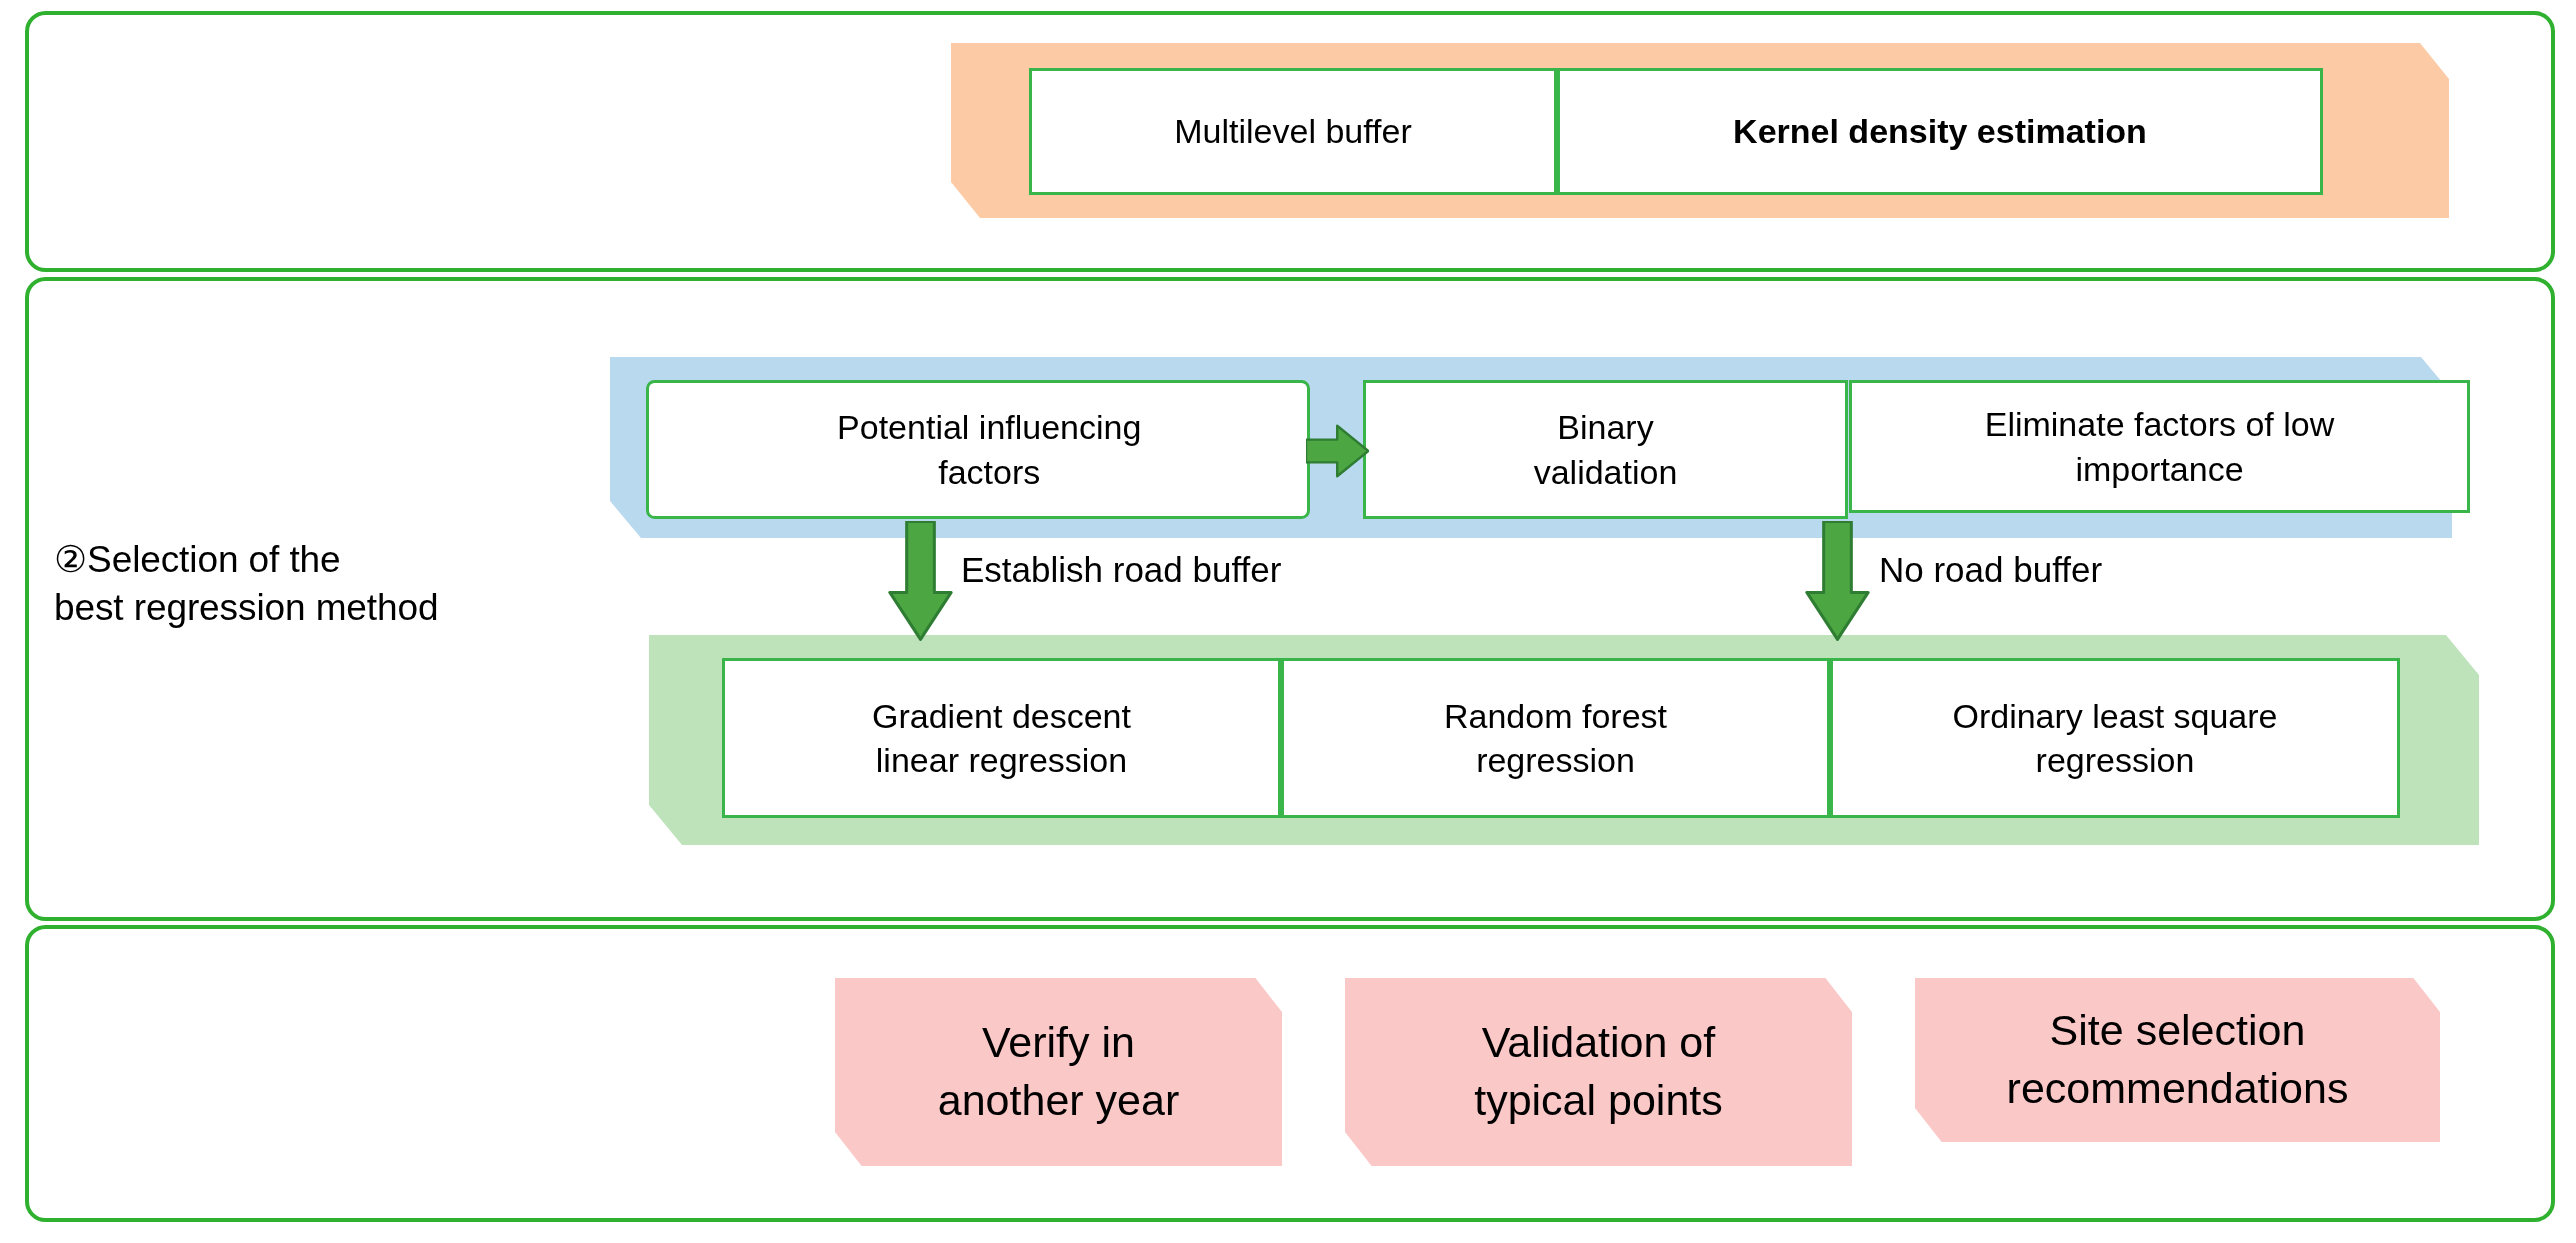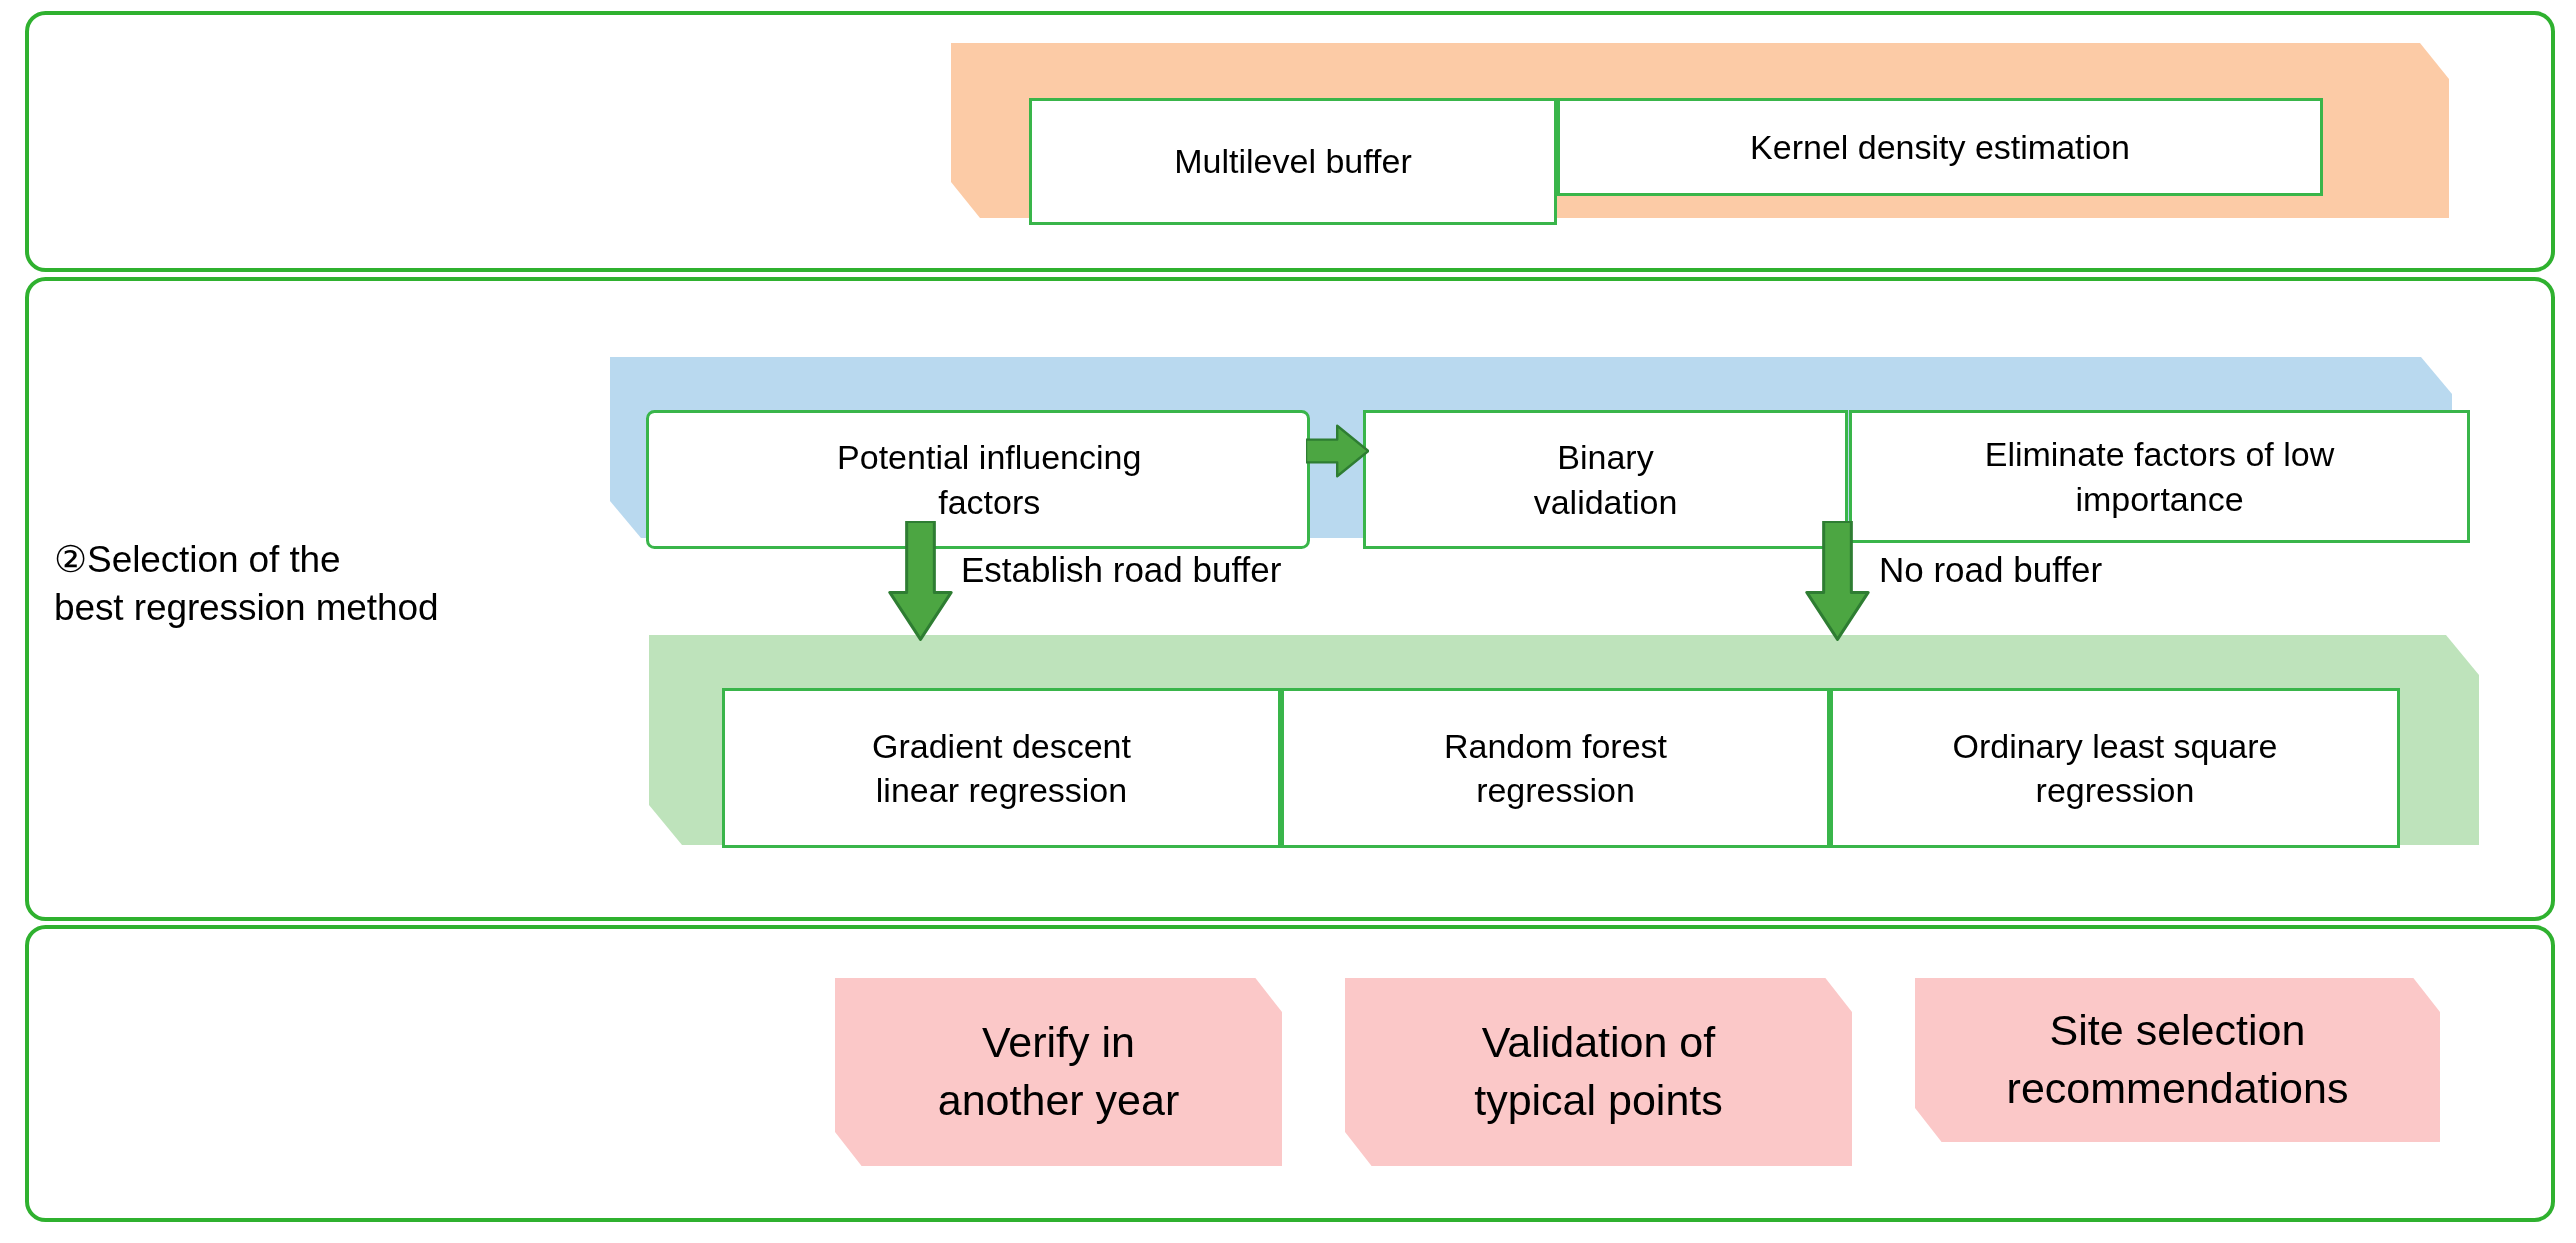--- a/index.html
+++ b/index.html
@@ -58,27 +58,26 @@
     box-sizing:border-box;
     display:flex;
     align-items:center;
     justify-content:center;
     text-align:center;
     color:#000;
     font-size:34px;
     line-height:1.30;
     white-space:pre-line;
     padding:3.6px 8.5px;
-    margin-top:30px;
   }
   .wbox.rounded{border-radius:8.5px;}
 
   
   #box-multilevel     {left:1029px; top:68px; width:528px; height:127px;}
-  #box-kernel         {left:1557px; top:68px; width:766px; height:98px;}
+  #box-kernel         {left:1557px; top:68px; width:766px; height:127px;font-weight:bold;}
 
   
   #box-potential      {left:646px; top:380px; width:664px; height:139px;padding-left:31px;}
   #box-binary         {left:1363px; top:380px; width:485px; height:139px;}
   #box-eliminate      {left:1849px; top:380px; width:621px; height:133px;}
 
   
   #box-gradient       {left:722px; top:658px; width:559px; height:160px;}
   #box-random         {left:1281px; top:658px; width:549px; height:160px;}
   #box-ols            {left:1830px; top:658px; width:570px; height:160px;}

